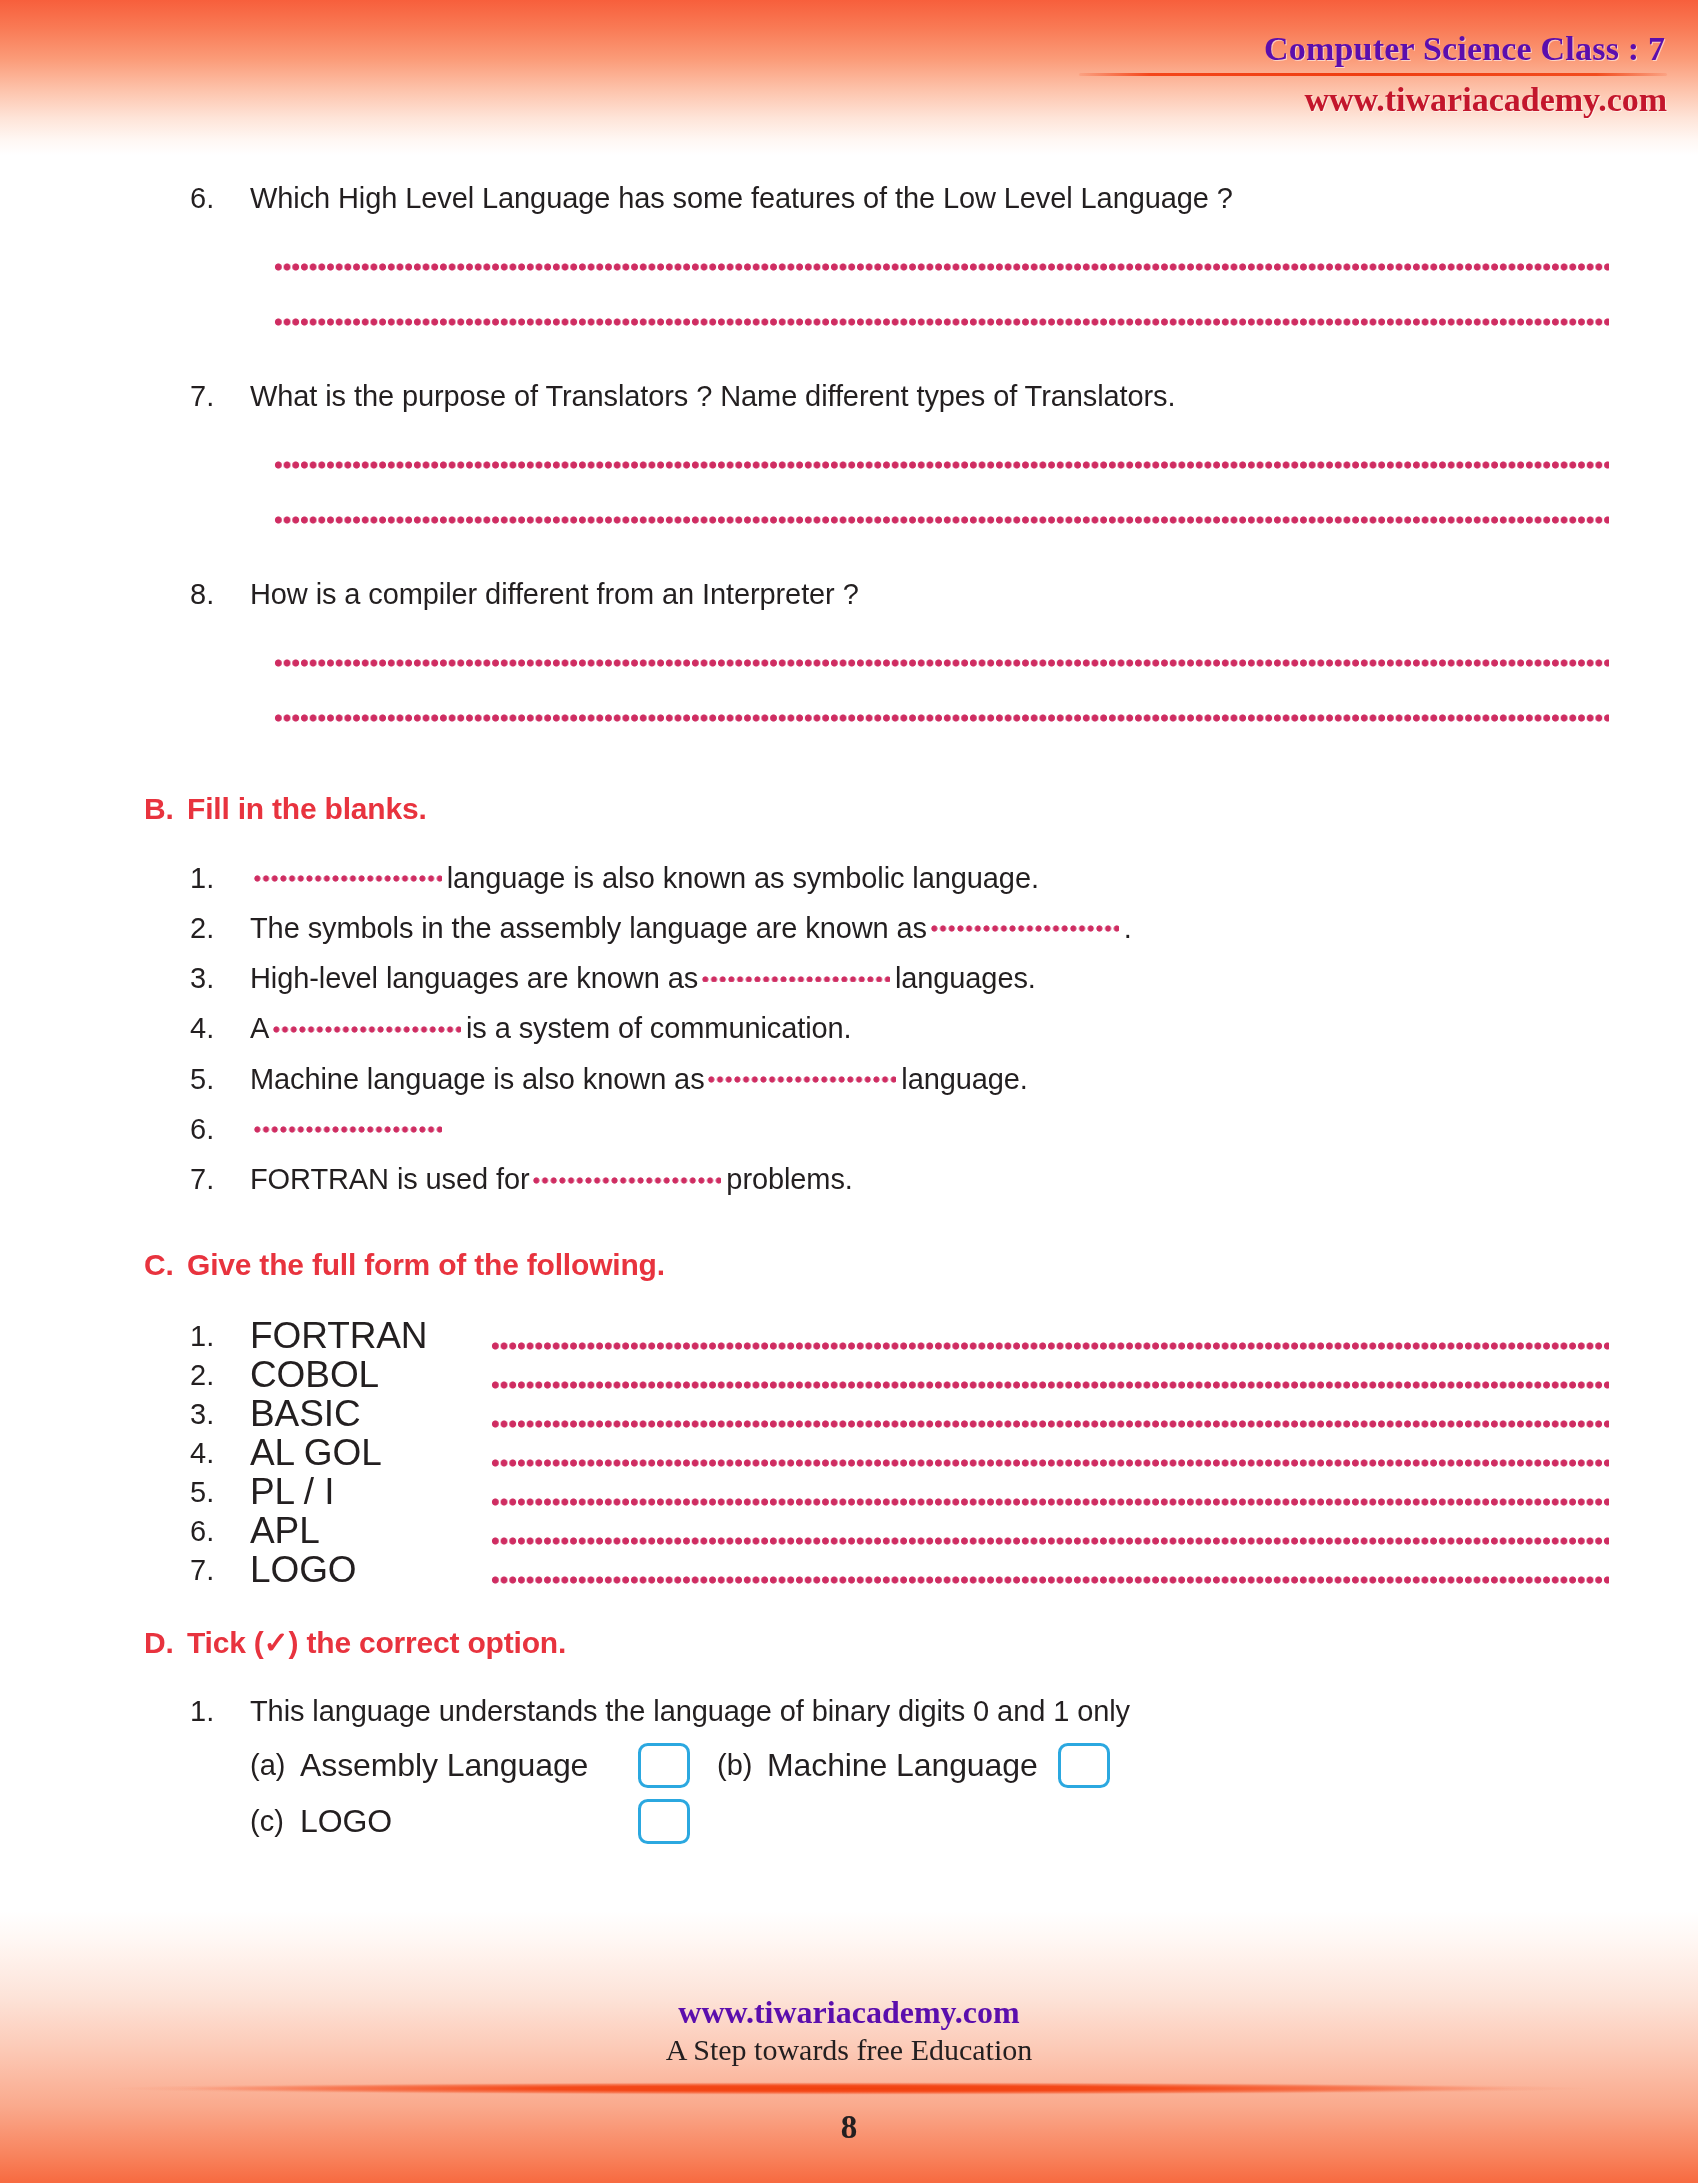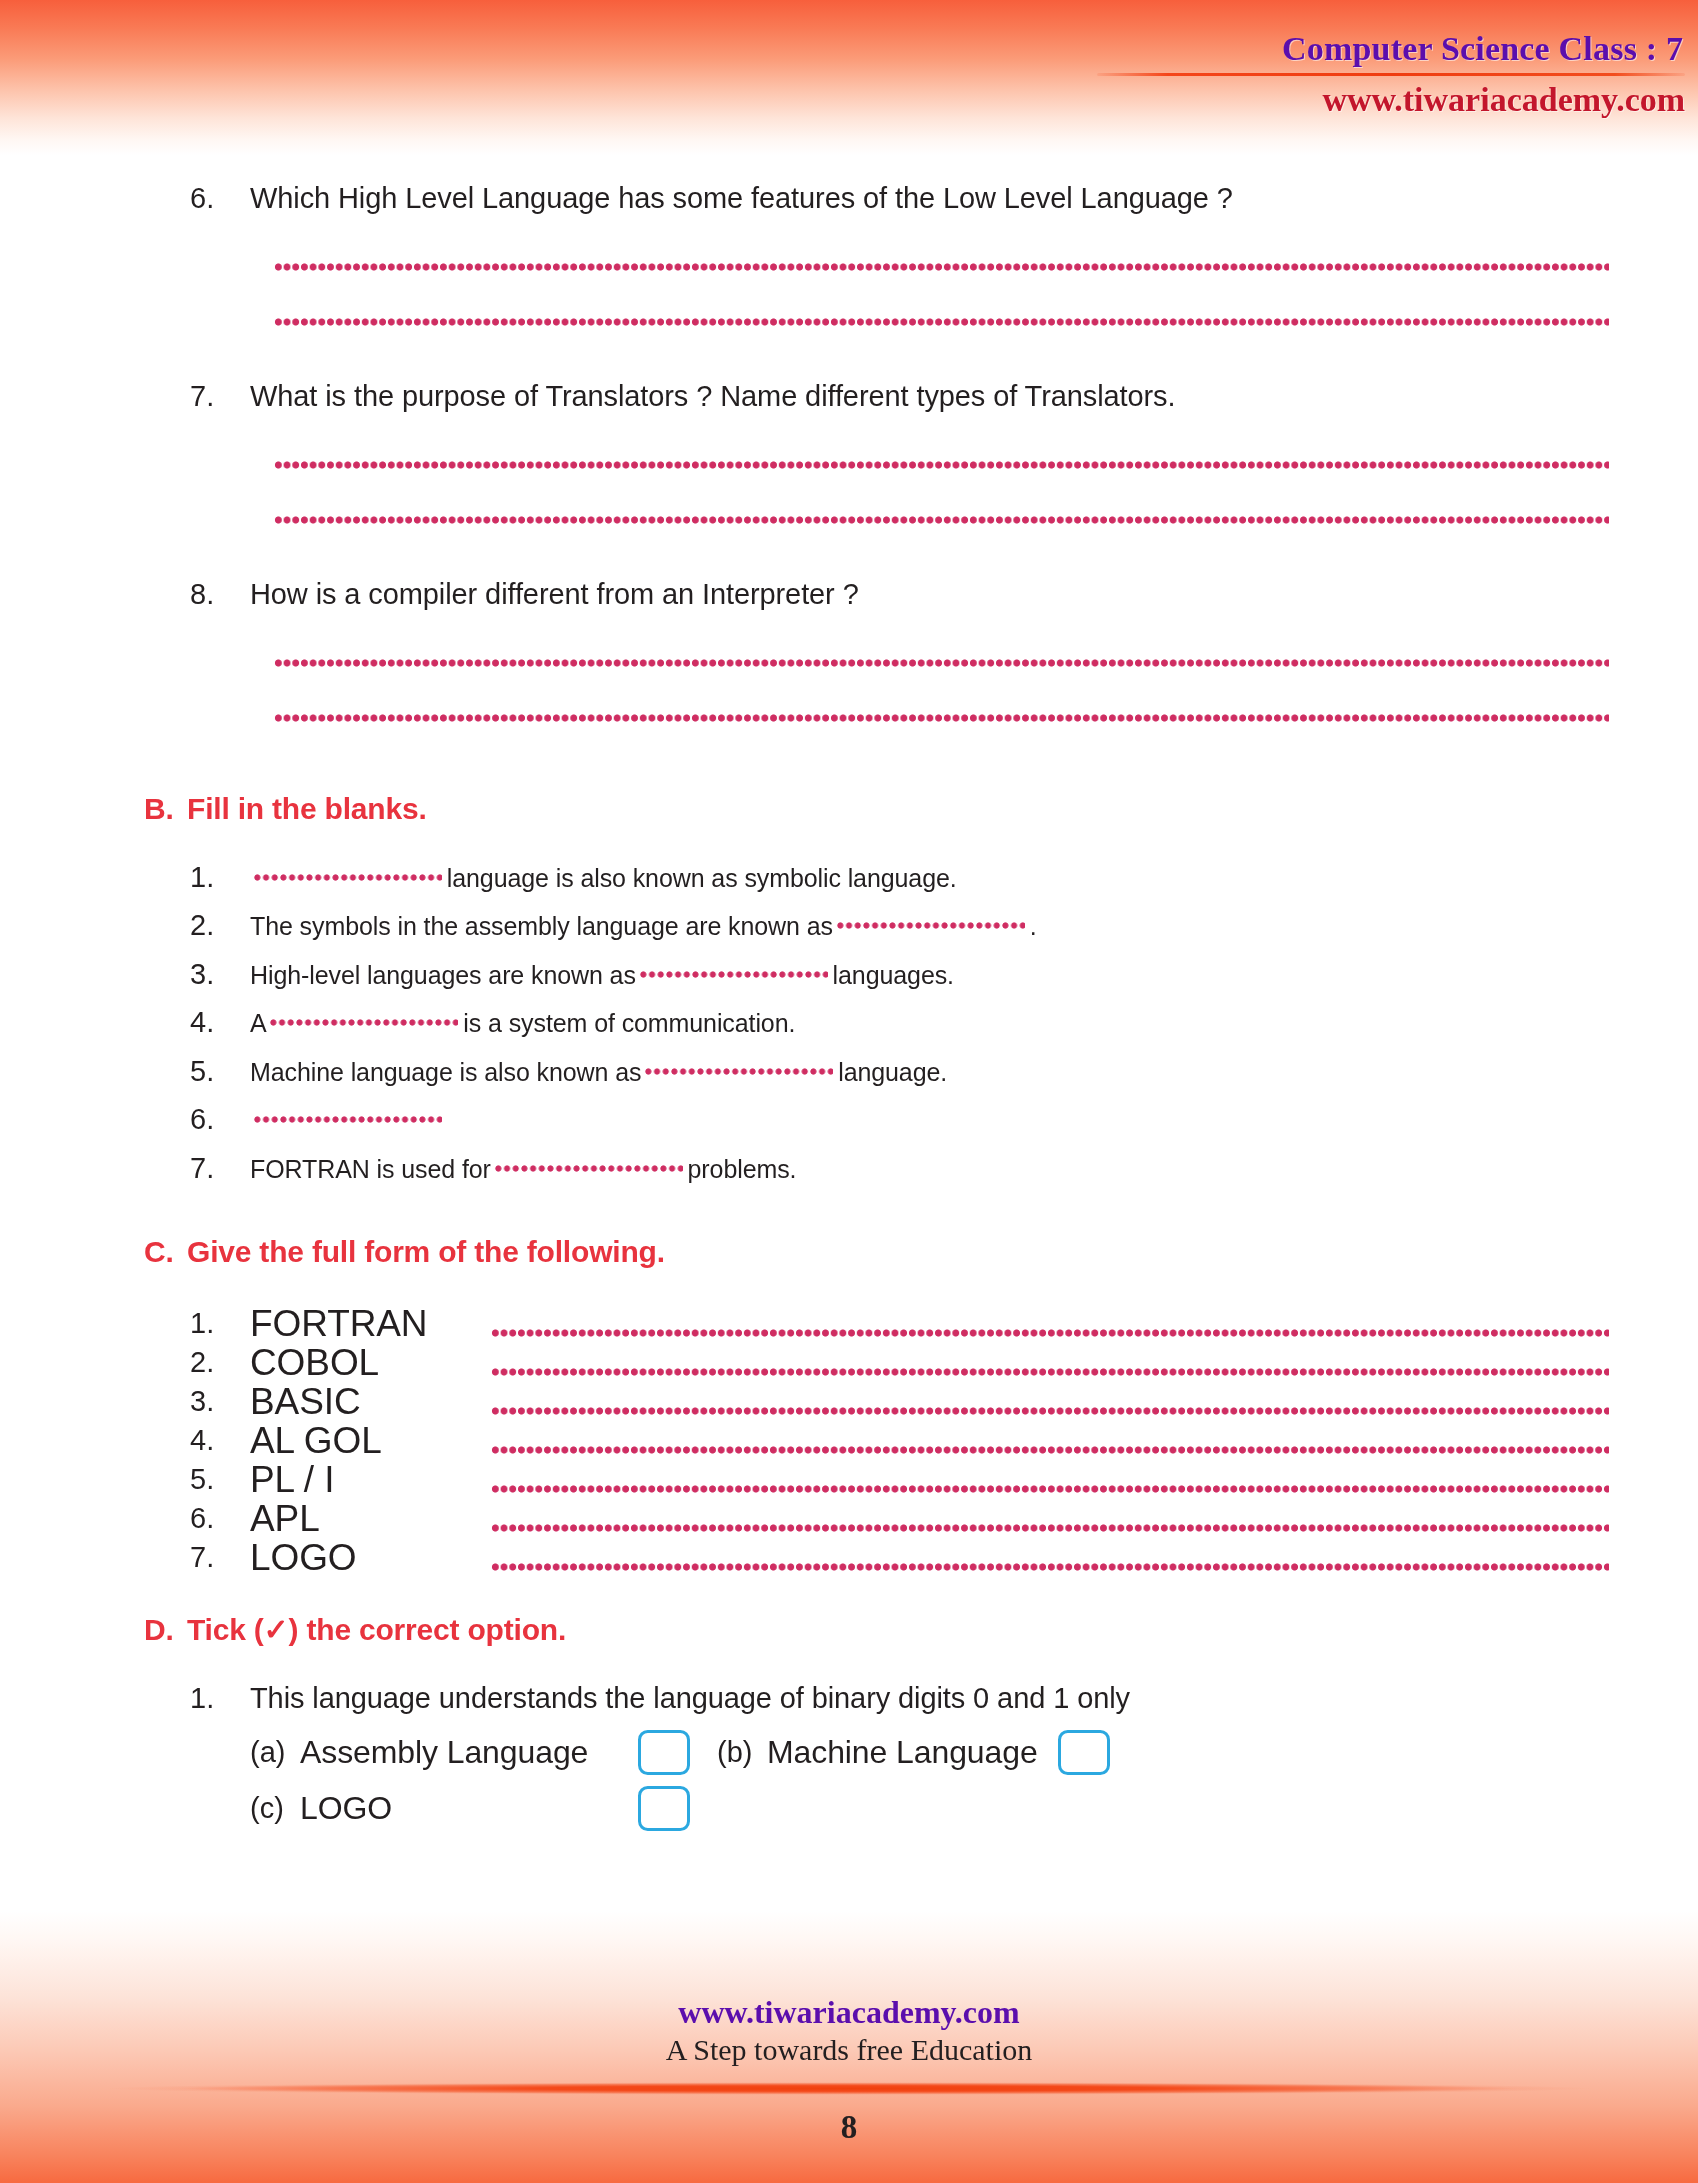--- a/index.html
+++ b/index.html
@@ -44,21 +44,21 @@
         #faa98c 72%,
         #f8835d 90%,
         #f76a40 100%);
     z-index: 0;
   }
 
   
   .header {
     position: absolute;
     top: 29px;
-    right: 9px;
+    right: 27px;
     text-align: left;
     z-index: 5;
     width: 621px;
   }
   .header-title {
     font-family: "Liberation Serif", serif;
     font-weight: bold;
     font-size: 34px;
     color: #5b0ead;
     letter-spacing: 0.2px;
@@ -155,21 +155,21 @@
     padding-left: 190px;
     margin-bottom: 15.5px;
   }
   .fib-num {
     width: 60px;
     flex: 0 0 60px;
     font-size: 29px;
     color: #231f20;
   }
   .fib-text {
-    font-size: 25px;
+    font-size: 29px;
     color: #231f20;
     line-height: 1.2;
     letter-spacing: -0.1px;
   }
   .inline-blank {
     display: inline-block;
     width: 189px;
     height: 6.8px;
     margin: 0 4.9px 5.8px 2.9px;
     vertical-align: baseline;

